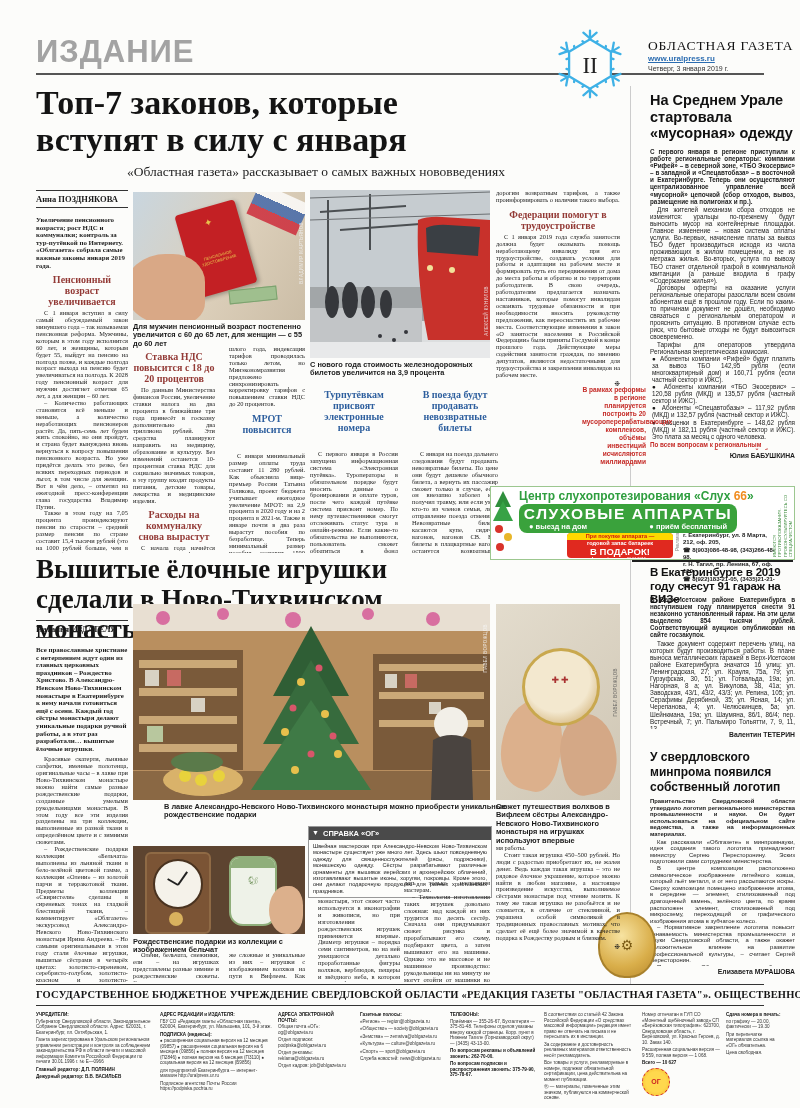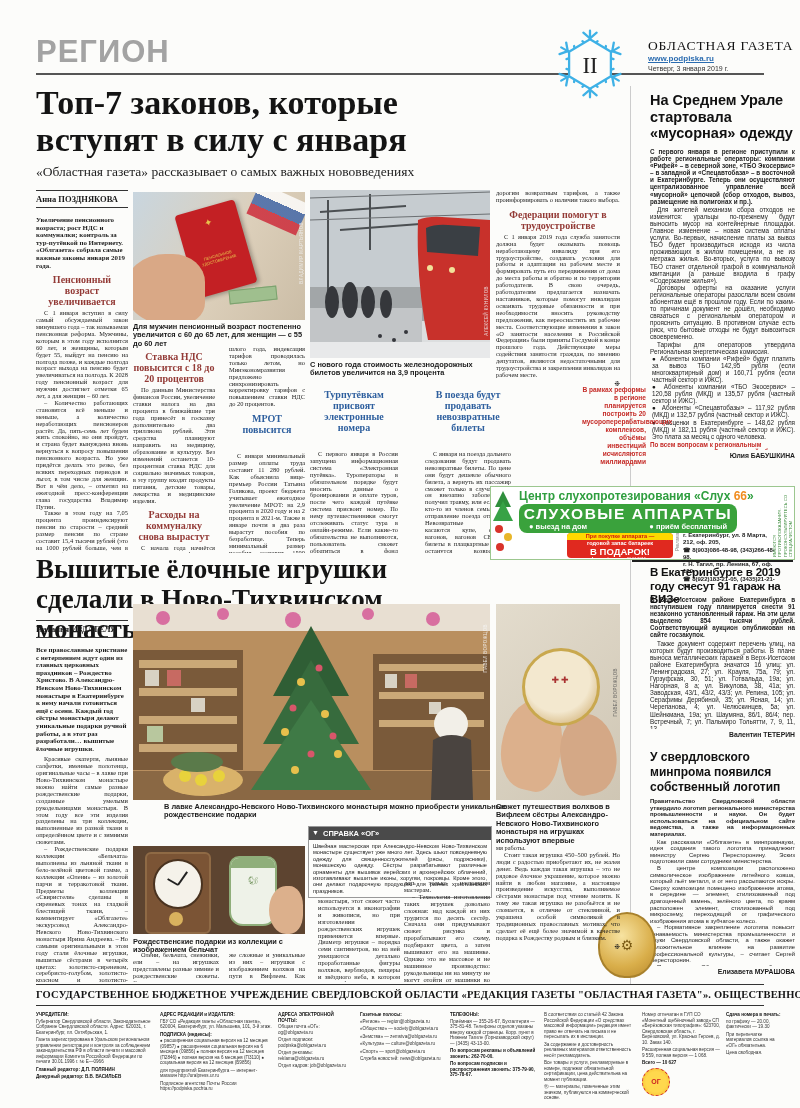--- a/index.html
+++ b/index.html
@@ -94,21 +94,21 @@
   .darkbar{background:#1f1f1f;}
   .goldlogo{border-radius:50% 50% 46% 46%;border:2px solid #a8812c;
             background:radial-gradient(circle at 40% 35%,#f7e3a1,#d9ae4a 60%,#b98a2e);
             display:flex;align-items:center;justify-content:center;color:#7a5a14;font-size:14px;}
 </style>
 </head>
 <body>
 
 <div class="page">
 
-  <div class="abs section-title" style="left:36px;top:34px;">РЕГИОН</div>
+  <div class="abs section-title" style="left:36px;top:34px;">ИЗДАНИЕ</div>
   <div class="abs head-rule" style="left:36px;top:73px;width:728px;"></div>
 
   <svg class="abs" style="left:552px;top:26px;" width="76" height="76" viewBox="0 0 80 80">
     <g stroke="#3eb1e6" stroke-width="2.4" stroke-linecap="round">
       <g id="sp">
         <line x1="40" y1="40" x2="40" y2="5"></line>
         <line x1="40" y1="13" x2="33" y2="7"></line>
           <line x1="40" y1="13" x2="47" y2="7"></line>
         <line x1="40" y1="23" x2="32" y2="16"></line>
           <line x1="40" y1="23" x2="48" y2="16"></line>
@@ -118,26 +118,26 @@
       <use href="#sp" transform="rotate(180 40 40)"></use>
       <use href="#sp" transform="rotate(240 40 40)"></use>
       <use href="#sp" transform="rotate(300 40 40)"></use>
     </g>
     <polygon points="40,14 62,27 62,53 40,66 18,53 18,27" fill="#fdfdfb" stroke="#3eb1e6" stroke-width="2.4"></polygon>
     <text x="40" y="49" text-anchor="middle" font-family="Liberation Serif, serif" font-size="24" fill="#222">II</text>
   </svg>
 
   <div class="abs" style="left:648px;top:38px;width:150px;">
     <div class="mast-title">ОБЛАСТНАЯ ГАЗЕТА</div>
-    <div class="mast-site">www.podpiska.ru</div>
+    <div class="mast-site">www.uralpress.ru</div>
     <div class="mast-date">Четверг, 3 января 2019 г.</div>
   </div>
 
   <div class="abs headline1" style="left:36px;top:84px;width:480px;">Топ-7 законов, которые вступят в силу с января</div>
-  <div class="abs subhead1" style="left:36px;top:164px;width:560px;">«Областная газета» рассказывает о самых важных нововведениях</div>
+  <div class="abs subhead1" style="left:36px;top:164px;width:560px;text-align:center;">«Областная газета» рассказывает о самых важных нововведениях</div>
 
   <div class="abs byline-box" style="left:36px;top:190px;width:92px;">Анна ПОЗДНЯКОВА</div>
 
   <div class="abs col" style="left:36px;top:216px;width:92px;height:337px;">
       <div class="blk lead">Увеличение пенсионного возраста; рост НДС и коммуналки; контроль за тур-путёвкой по Интернету. «Облгазета» собрала самые важные законы января 2019 года.</div>
       <div class="blk hr2">Пенсионный возраст увеличивается</div>
       <div class="blk p">С 1 января вступил в силу самый обсуждаемый закон минувшего года – так называемая пенсионная реформа. Мужчины, которым в этом году исполнится 60 лет, и женщины, которым будет 55, выйдут на пенсию на полгода позже, и каждые полгода возраст выхода на пенсию будет увеличиваться на полгода. К 2028 году пенсионный возраст для мужчин достигнет отметки 65 лет, а для женщин – 60 лет.</div>
       <div class="blk p">– Количество работающих становится всё меньше и меньше, а количество неработающих пенсионеров растёт. Да, пять-семь лет будем жить спокойно, но они пройдут, и страна будет вынуждена вновь вернуться к вопросу повышения пенсионного возраста. Но уже придётся делать это резко, без всяких переходных периодов и льгот, в том числе для женщин. Вот в чём дело, – отметил на ежегодной пресс-конференции глава государства Владимир Путин.</div>
       <div class="blk p">Также в этом году на 7,05 процента проиндексируют пенсии по старости – средний размер пенсии по стране составит 15,4 тысячи рублей (это на 1000 рублей больше, чем в 2018 году).</div>
     </div>
@@ -196,21 +196,21 @@
       <rect x="0" y="152" width="180" height="16" fill="#e8e9ea"></rect>
     </svg>
     <span class="abs vtext" style="right:1px;top:96px;">АЛЕКСЕЙ КУНИЛОВ</span>
   </div>
   <div class="abs cap" style="left:310px;top:361px;width:180px;">С нового года стоимость железнодорожных билетов увеличится на 3,9 процента</div>
 
   <div class="abs col" style="left:310px;top:384px;width:88px;height:169px;">
       <div class="blk hb2">Турпутёвкам присвоят электронные номера</div>
       <div class="blk p">С первого января в России запущена информационная система «Электронная путёвка». Туроператоры в обязательном порядке будут вносить данные о бронировании и оплате туров, после чего каждой путёвке система присвоит номер. По нему путешественники смогут отслеживать статус тура в онлайн-режиме. Если какие-то обязательства не выполняются, пользователь сможет обратиться в фонд персональной ответственности туроператора при Ассоциации «Турпомощь».</div>
     </div>
-  <div class="abs col" style="left:425px;top:384px;width:86px;height:169px;">
+  <div class="abs col" style="left:412px;top:384px;width:86px;height:169px;">
       <div class="blk hb2">В поезда будут продавать невозвратные билеты</div>
       <div class="blk p">С января на поезда дальнего следования будут продавать невозвратные билеты. По цене они будут дешевле обычного билета, а вернуть их пассажир сможет только в случае, если он внезапно заболел или получил травму, или если умер кто-то из членов семьи, либо отправление поезда отменили. Невозвратные билеты касаются купе, сидячих вагонов, вагонов СВ. Все билеты в плацкартные вагоны останутся возвратными. Кассиров обяжут предлагать пассажирам выбор между невозвратным и более</div>
     </div>
   <div class="abs col" style="left:496px;top:190px;width:124px;height:294px;">
       <div class="blk p0">дорогим возвратным тарифом, а также проинформировать о наличии такого выбора.</div>
       <div class="blk hr2">Федерации помогут в трудоустройстве</div>
       <div class="blk p">С 1 января 2019 года служба занятости должна будет оказывать помощь неработающему инвалиду при его трудоустройстве, создавать условия для работы и адаптации на рабочем месте и формировать путь его передвижения от дома до места работы и обратно и по территории работодателя. В свою очередь, работодателям предлагается назначать наставников, которые помогут инвалидам осваивать трудовые обязанности и при необходимости вносить руководству предложения, как переоснастить их рабочие места. Соответствующие изменения в закон «О занятости населения в Российской Федерации» были приняты Госдумой в конце прошлого года. Действующие меры содействия занятости граждан, по мнению депутатов, являются недостаточными для трудоустройства и закрепления инвалидов на рабочем месте.</div>
       <div class="blk endmark">❉</div>
     </div>
 

